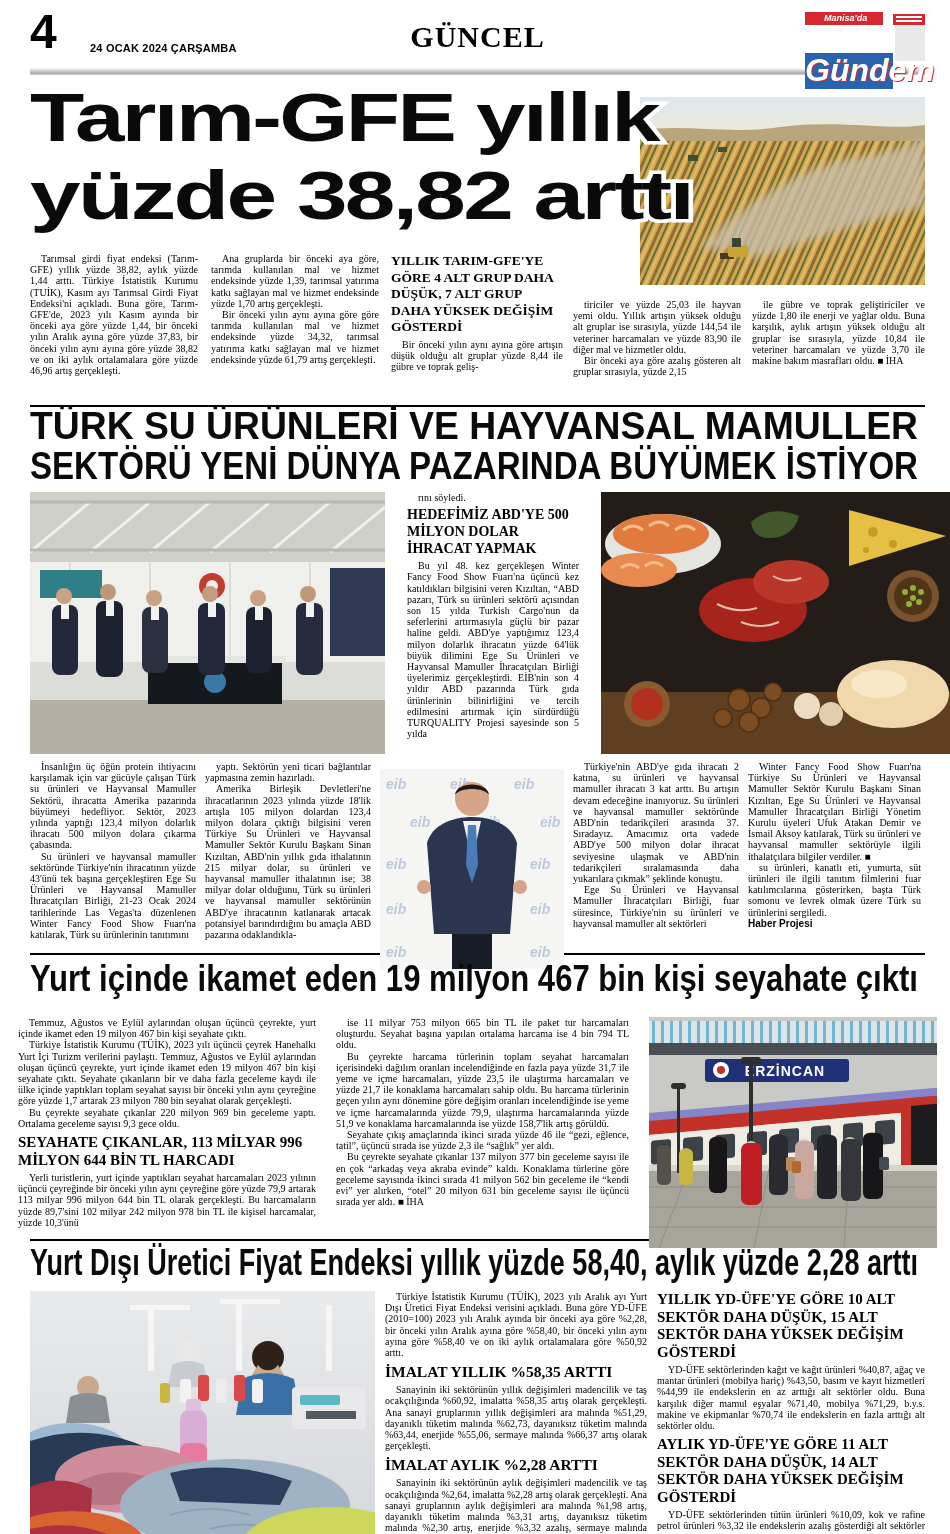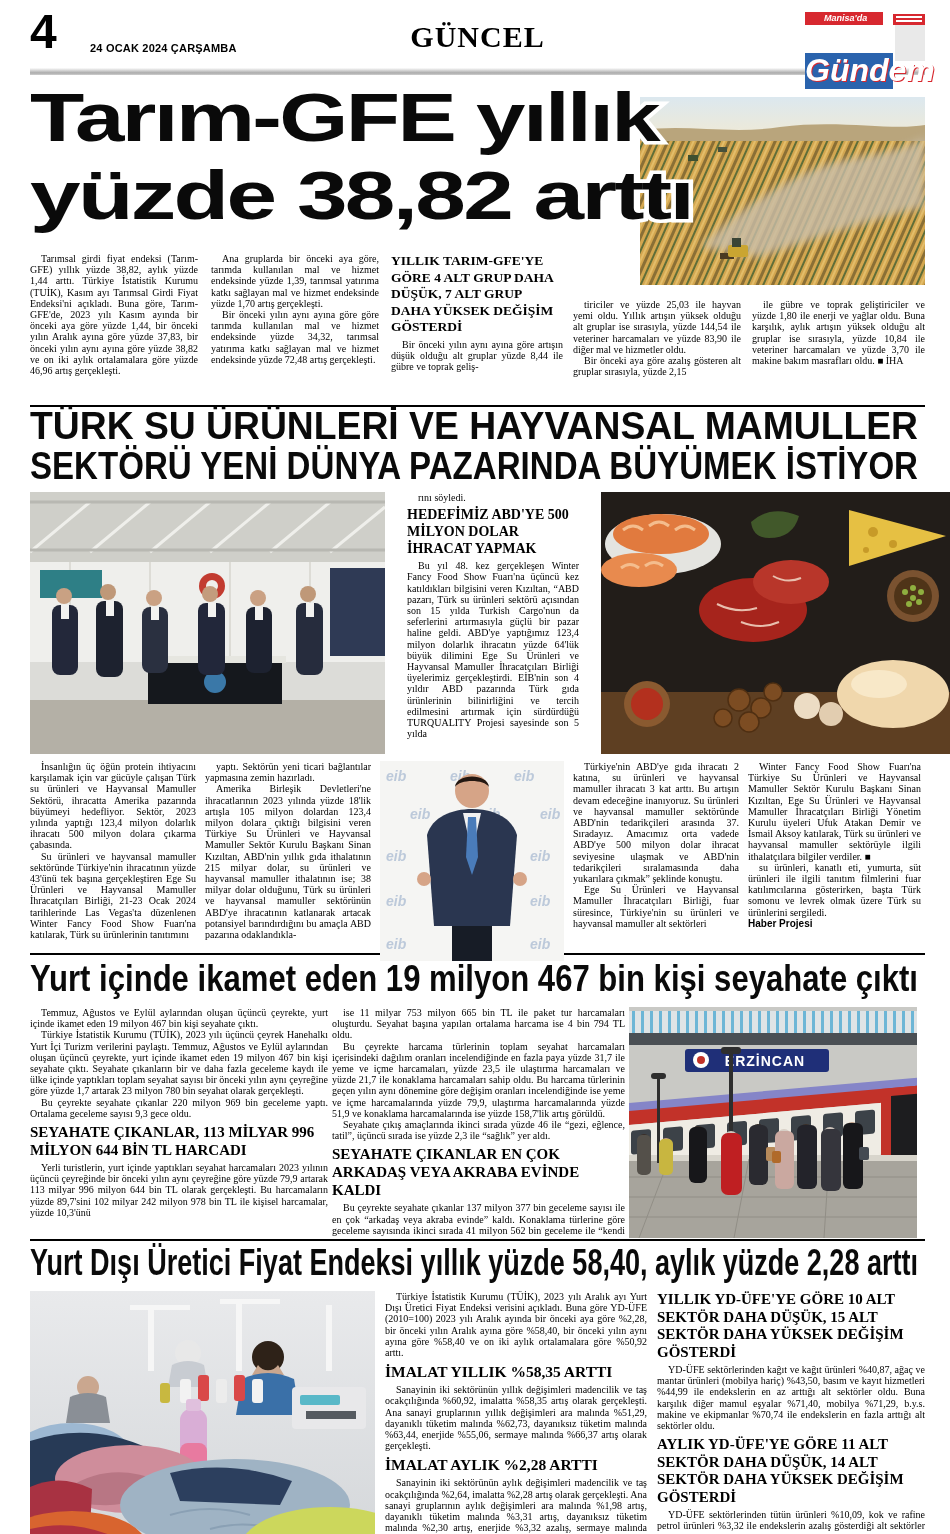--- a/index.html
+++ b/index.html
@@ -44,25 +44,25 @@
   
   .a2{height:546px;}
   .a2-row1{display:flex;gap:22px;height:262px;margin-top:3px;}
   .a2-row2{display:flex;gap:9px;height:200px;margin-top:7px;}
   .ph-fair{width:355px;height:262px;flex:none;}
   .a2-mid{width:172px;flex:none;}
   .ph-food{flex:1;height:262px;}
   .a2 .sh{font-size:14px;line-height:17px;margin:3px 0 3px;}
   .w166{width:166px;flex:none;}
   .w173{width:173px;flex:none;}
-  .ph-man{width:184px;height:200px;flex:none;}
+  .ph-man{width:184px;height:200px;flex:none;margin-top:8px;}
 
   
   .a3{height:284px;}
-  .a3-body{display:flex;gap:4px;height:231px;margin-top:2px;}
+  .a3-body{display:flex;gap:20px;height:231px;margin-top:12px;justify-content:center;}
   .a3col{width:298px;flex:none;}
   .a3col2{width:293px;flex:none;}
   .ph-train{flex:1;height:231px;}
   .a3 .sh{font-size:15px;line-height:18px;margin:4px 0 3px;}
 
   
   .a4{height:314px;border-bottom:none;}
   .a4-body{display:flex;gap:10px;height:270px;margin-top:2px;}
   .ph-textile{width:345px;height:270px;flex:none;}
   .a4mid{width:262px;flex:none;}
@@ -127,21 +127,21 @@
       <svg width="700" height="166" viewBox="0 0 700 166">
         <text x="0" y="62" font-size="68" font-weight="bold" letter-spacing="-2" fill="#0a0a0a" stroke="#fff" stroke-width="7" paint-order="stroke" textLength="628" lengthAdjust="spacingAndGlyphs">Tarım-GFE yıllık</text>
         <text x="0" y="140" font-size="68" font-weight="bold" letter-spacing="-2" fill="#0a0a0a" stroke="#fff" stroke-width="7" paint-order="stroke" textLength="662" lengthAdjust="spacingAndGlyphs">yüzde 38,82 arttı</text>
       </svg>
     </div>
     <div class="a1c c1 bt">
           <p>Tarımsal girdi fiyat endeksi (Tarım-GFE) yıllık yüzde 38,82, aylık yüzde 1,44 arttı. Türkiye İstatistik Kurumu (TUİK), Kasım ayı Tarımsal Girdi Fiyat Endeksi'ni açıkladı. Buna göre, Tarım-GFE'de, 2023 yılı Kasım ayında bir önceki aya göre yüzde 1,44, bir önceki yılın Aralık ayına göre yüzde 37,83, bir önceki yılın aynı ayına göre yüzde 38,82 ve on iki aylık ortalamalara göre yüzde 46,96 artış gerçekleşti.</p>
         </div>
     <div class="a1c c2 bt">
       <p>Ana gruplarda bir önceki aya göre, tarımda kullanılan mal ve hizmet endeksinde yüzde 1,39, tarımsal yatırıma katkı sağlayan mal ve hizmet endeksinde yüzde 1,70 artış gerçekleşti.</p>
-      <p>Bir önceki yılın aynı ayına göre göre tarımda kullanılan mal ve hizmet endeksinde yüzde 34,32, tarımsal yatırıma katkı sağlayan mal ve hizmet endeksinde yüzde 72,48 artış gerçekleşti.</p>
+      <p>Bir önceki yılın aynı ayına göre göre tarımda kullanılan mal ve hizmet endeksinde yüzde 34,32, tarımsal yatırıma katkı sağlayan mal ve hizmet endeksinde yüzde 61,79 artış gerçekleşti.</p>
     </div>
     <div class="a1c c3 bt">
       <div class="sh">YILLIK TARIM-GFE'YE GÖRE 4 ALT GRUP DAHA DÜŞÜK, 7 ALT GRUP DAHA YÜKSEK DEĞİŞİM GÖSTERDİ</div>
       <p>Bir önceki yılın aynı ayına göre artışın düşük olduğu alt gruplar yüzde 8,44 ile gübre ve toprak geliş-</p>
     </div>
     <div class="a1c c4 bt">
       <p>tiriciler ve yüzde 25,03 ile hayvan yemi oldu. Yıllık artışın yüksek olduğu alt gruplar ise sırasıyla, yüzde 144,54 ile veteriner harcamaları ve yüzde 83,90 ile diğer mal ve hizmetler oldu.</p>
       <p>Bir önceki aya göre azalış gösteren alt gruplar sırasıyla, yüzde 2,15</p>
     </div>
     <div class="a1c c5 bt">
@@ -337,21 +337,20 @@
         <p>Temmuz, Ağustos ve Eylül aylarından oluşan üçüncü çeyrekte, yurt içinde ikamet eden 19 milyon 467 bin kişi seyahate çıktı.</p>
         <p>Türkiye İstatistik Kurumu (TÜİK), 2023 yılı üçüncü çeyrek Hanehalkı Yurt İçi Turizm verilerini paylaştı. Temmuz, Ağustos ve Eylül aylarından oluşan üçüncü çeyrekte, yurt içinde ikamet eden 19 milyon 467 bin kişi seyahate çıktı. Seyahate çıkanların bir ve daha fazla geceleme kaydı ile ülke içinde yaptıkları toplam seyahat sayısı bir önceki yılın aynı çeyreğine göre yüzde 1,7 artarak 23 milyon 780 bin seyahat olarak gerçekleşti.</p>
         <p>Bu çeyrekte seyahate çıkanlar 220 milyon 969 bin geceleme yaptı. Ortalama geceleme sayısı 9,3 gece oldu.</p>
         <div class="sh">SEYAHATE ÇIKANLAR, 113 MİLYAR 996 MİLYON 644 BİN TL HARCADI</div>
         <p>Yerli turistlerin, yurt içinde yaptıkları seyahat harcamaları 2023 yılının üçüncü çeyreğinde bir önceki yılın aynı çeyreğine göre yüzde 79,9 artarak 113 milyar 996 milyon 644 bin TL olarak gerçekleşti. Bu harcamaların yüzde 89,7'sini 102 milyar 242 milyon 978 bin TL ile kişisel harcamalar, yüzde 10,3'ünü</p>
       </div>
       <div class="a3col2 bt">
         <p>ise 11 milyar 753 milyon 665 bin TL ile paket tur harcamaları oluşturdu. Seyahat başına yapılan ortalama harcama ise 4 bin 794 TL oldu.</p>
         <p>Bu çeyrekte harcama türlerinin toplam seyahat harcamaları içerisindeki dağılım oranları incelendiğinde en fazla paya yüzde 31,7 ile yeme ve içme harcamaları, yüzde 23,5 ile ulaştırma harcamaları ve yüzde 21,7 ile konaklama harcamaları sahip oldu. Bu harcama türlerinin geçen yılın aynı dönemine göre değişim oranları incelendiğinde ise yeme ve içme harcamalarında yüzde 79,9, ulaştırma harcamalarında yüzde 51,9 ve konaklama harcamalarında ise yüzde 158,7'lik artış görüldü.</p>
         <p>Seyahate çıkış amaçlarında ikinci sırada yüzde 46 ile “gezi, eğlence, tatil”, üçüncü sırada ise yüzde 2,3 ile “sağlık” yer aldı.</p>
-        <div class="sh">SEYAHATE ÇIKANLAR EN ÇOK ARKADAŞ VEYA AKRABA EVİNDE KALDI</div>
         <p>Bu çeyrekte seyahate çıkanlar 137 milyon 377 bin geceleme sayısı ile en çok “arkadaş veya akraba evinde” kaldı. Konaklama türlerine göre geceleme sayısında ikinci sırada 41 milyon 562 bin geceleme ile “kendi evi” yer alırken, “otel” 20 milyon 631 bin geceleme sayısı ile üçüncü sırada yer aldı. ■ İHA</p>
       </div>
       <div class="ph-train">
         <svg width="288" height="231" viewBox="0 0 288 231" preserveAspectRatio="none">
           <defs>
             <pattern id="tbars" width="9" height="20" patternUnits="userSpaceOnUse">
               <rect width="9" height="20" fill="#dfe4e6"></rect>
                   <rect x="3" width="3" height="20" fill="#6db6d6"></rect>
             </pattern>
           </defs>

